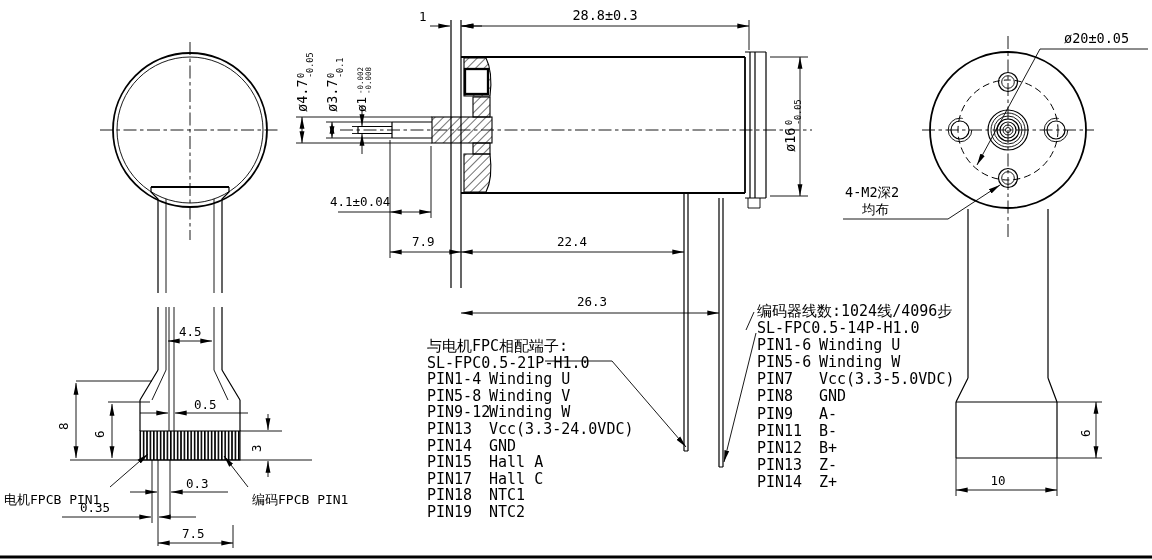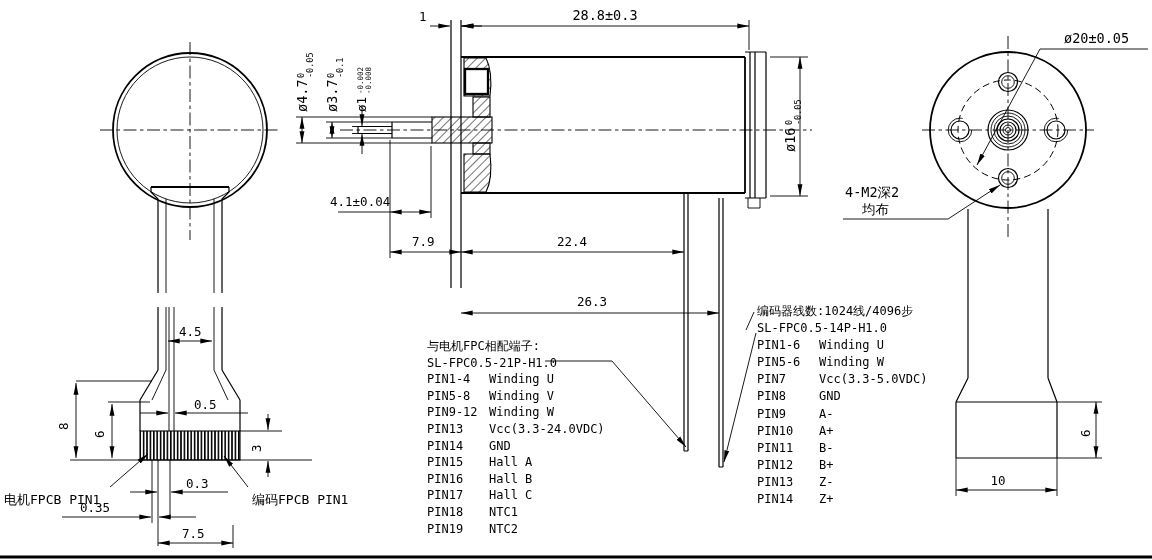--- a/index.html
+++ b/index.html
@@ -10,21 +10,21 @@
   .thick{stroke-width:1.8;}
   .thin{stroke-width:0.9;}
   .cl{stroke:#000;stroke-width:0.9;fill:none;stroke-dasharray:13 3.5 3.5 3.5;}
   .bolt{stroke:#000;stroke-width:1;fill:none;stroke-dasharray:7 4;}
   .hatchf{fill:url(#hatch);stroke:#000;stroke-width:1.1;}
   .bandf{fill:url(#bandstripes);stroke:#000;stroke-width:1.1;}
   text.dim{font:12.5px "DejaVu Sans Mono",monospace;fill:#000;stroke:none;}
   text.dimbig{font:13.5px "DejaVu Sans Mono",monospace;fill:#000;stroke:none;}
   text.tol{font:8.5px "DejaVu Sans Mono",monospace;fill:#000;stroke:none;}
   text.tolsm{font:7.5px "DejaVu Sans Mono",monospace;fill:#000;stroke:none;}
-  .pin-table{position:absolute;color:#000;font-size:12px;line-height:16.6px;white-space:nowrap;}
+  .pin-table{position:absolute;color:#000;font-size:15px;line-height:16.6px;white-space:nowrap;}
   .pin-table.rt{line-height:17.1px;}
   .pin-id{display:inline-block;width:62px;}
   .draw-label{position:absolute;color:#000;font-size:13px;white-space:nowrap;margin-top:12px;}
 </style>
 </head>
 <body>
 
 <div id="stage">
 
 <svg width="1152" height="560" viewBox="0 0 1152 560">
@@ -289,37 +289,35 @@
 <div class="pin-table" style="left:427px;top:338px;">
   <div>与电机FPC相配端子:</div>
   <div>SL-FPC0.5-21P-H1.0</div>
   <div>
         <div><span class="pin-id">PIN1-4</span><span>Winding U</span></div>
         <div><span class="pin-id">PIN5-8</span><span>Winding V</span></div>
         <div><span class="pin-id">PIN9-12</span><span>Winding W</span></div>
         <div><span class="pin-id">PIN13</span><span>Vcc(3.3-24.0VDC)</span></div>
         <div><span class="pin-id">PIN14</span><span>GND</span></div>
         <div><span class="pin-id">PIN15</span><span>Hall A</span></div>
-        <div><span class="pin-id">PIN16</span><span>Hall B</span></div>
         <div><span class="pin-id">PIN17</span><span>Hall C</span></div>
         <div><span class="pin-id">PIN18</span><span>NTC1</span></div>
         <div><span class="pin-id">PIN19</span><span>NTC2</span></div>
       </div>
 </div>
 
 <div class="pin-table rt" style="left:757px;top:303px;">
   <div>编码器线数:1024线/4096步</div>
   <div>SL-FPC0.5-14P-H1.0</div>
   <div>
         <div><span class="pin-id">PIN1-6</span><span>Winding U</span></div>
         <div><span class="pin-id">PIN5-6</span><span>Winding W</span></div>
         <div><span class="pin-id">PIN7</span><span>Vcc(3.3-5.0VDC)</span></div>
         <div><span class="pin-id">PIN8</span><span>GND</span></div>
         <div><span class="pin-id">PIN9</span><span>A-</span></div>
-        <div><span class="pin-id">PIN10</span><span>A+</span></div>
         <div><span class="pin-id">PIN11</span><span>B-</span></div>
         <div><span class="pin-id">PIN12</span><span>B+</span></div>
         <div><span class="pin-id">PIN13</span><span>Z-</span></div>
         <div><span class="pin-id">PIN14</span><span>Z+</span></div>
       </div>
 </div>
 
 </div>
 
 </body></html>

